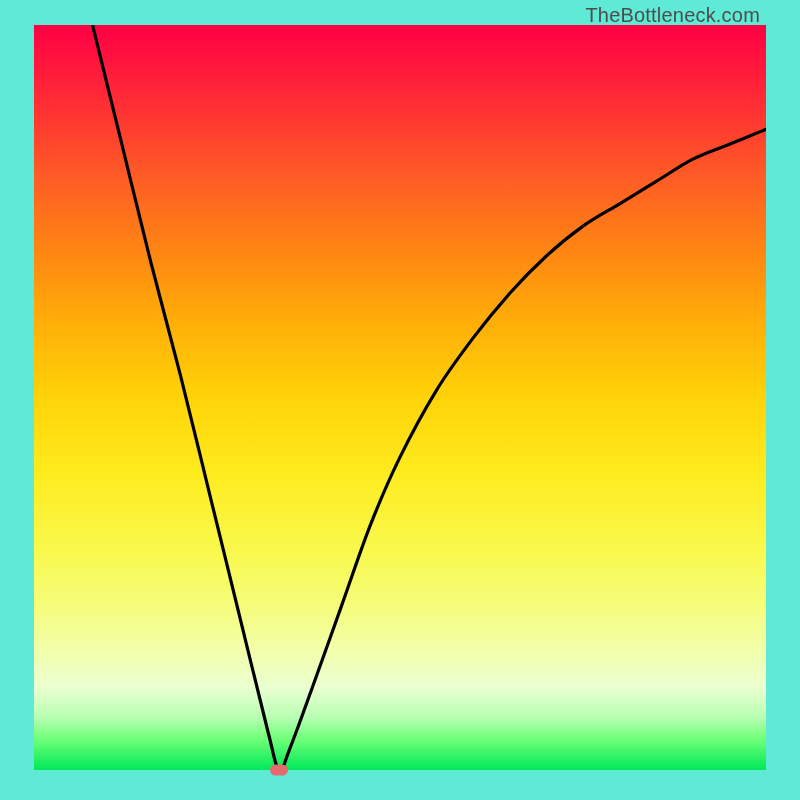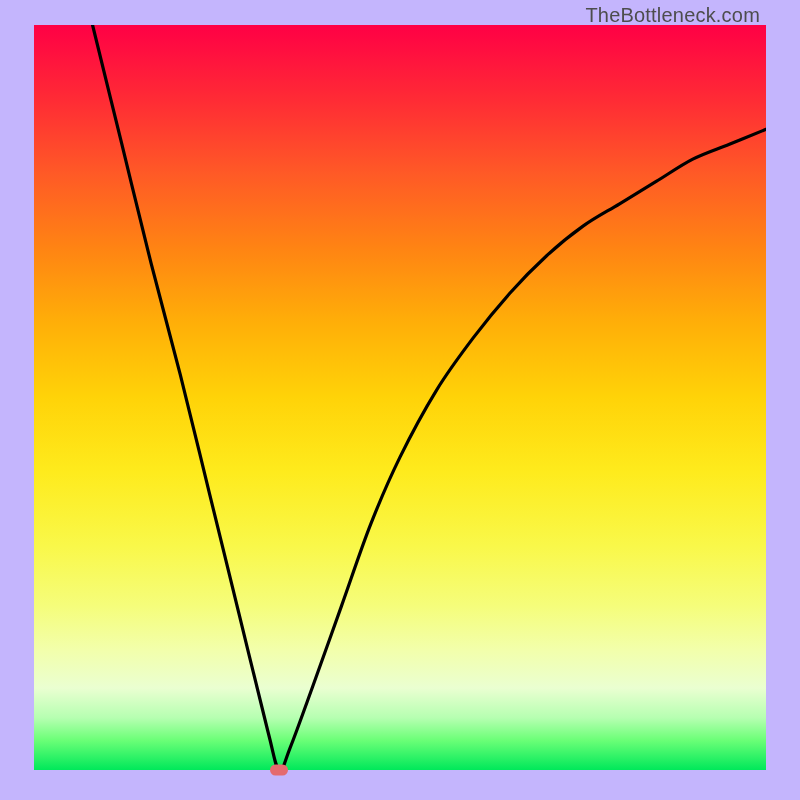--- a/index.html
+++ b/index.html
@@ -10,21 +10,21 @@
     background: #000;
     overflow: hidden;
     font-family: Arial, Helvetica, sans-serif;
   }
   .frame {
     position: absolute;
     left: 0;
     top: 0;
     width: 800px;
     height: 800px;
-    background: #c4b5fd;
+    background: #5eead4;
     text-decoration: underline;
   }
   .plot {
     position: absolute;
     left: 34px;
     top: 25px;
     width: 732px;
     height: 745px;
     background: linear-gradient(
       to bottom,

